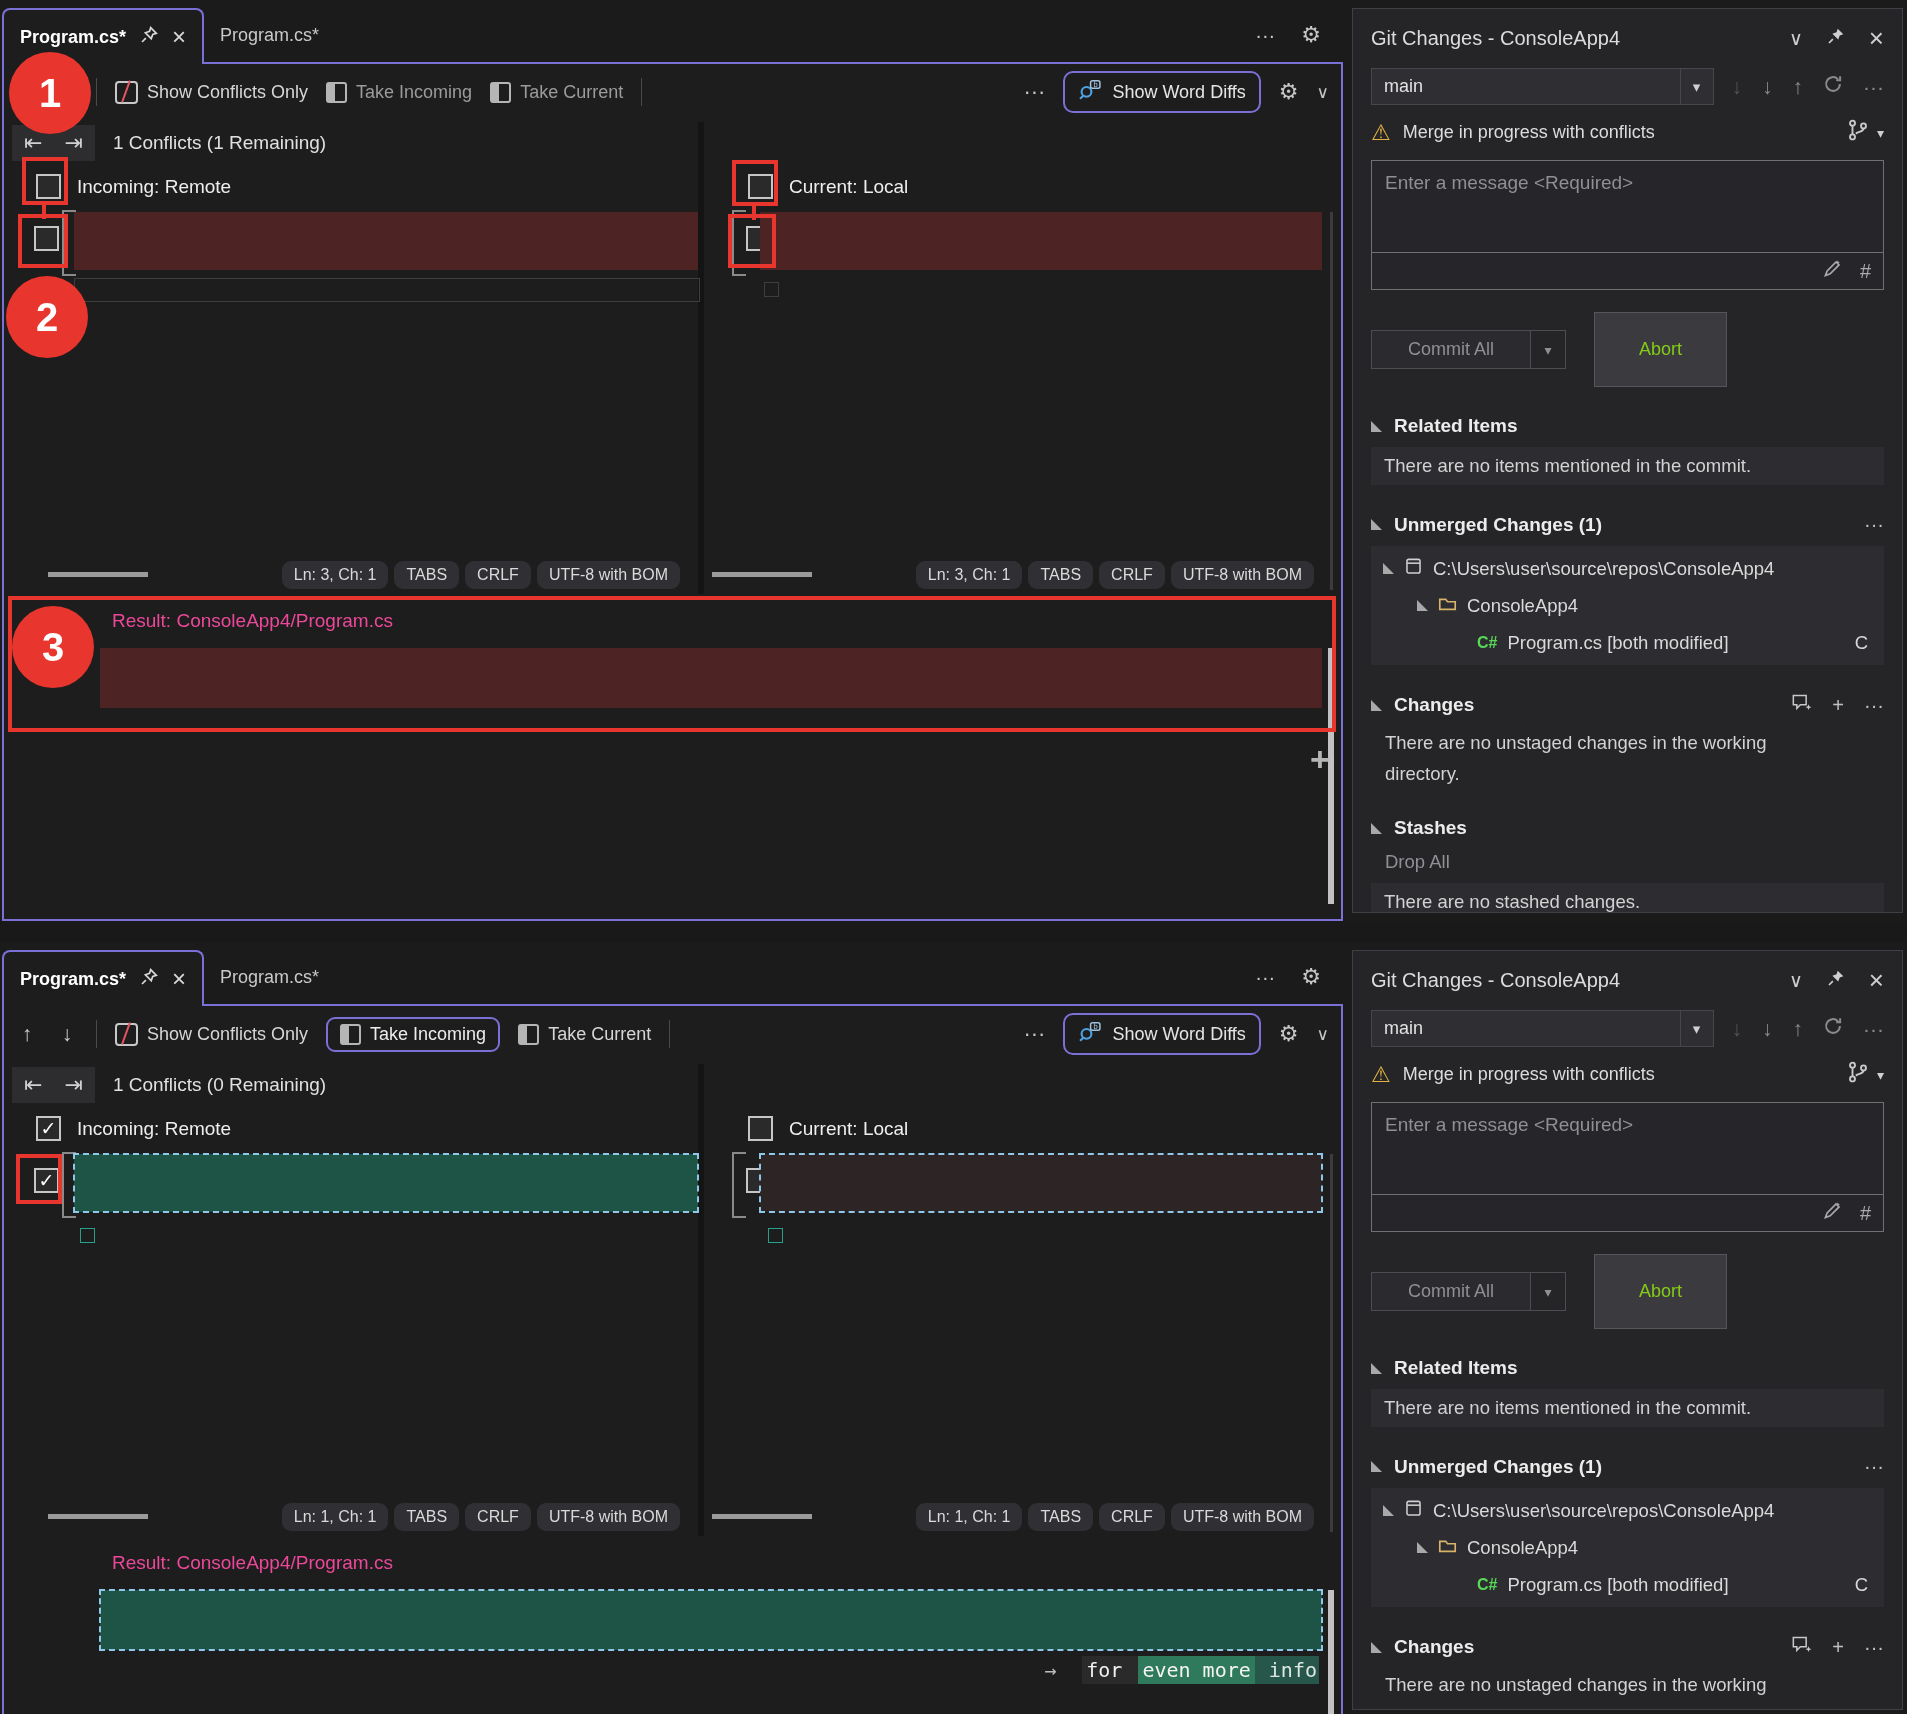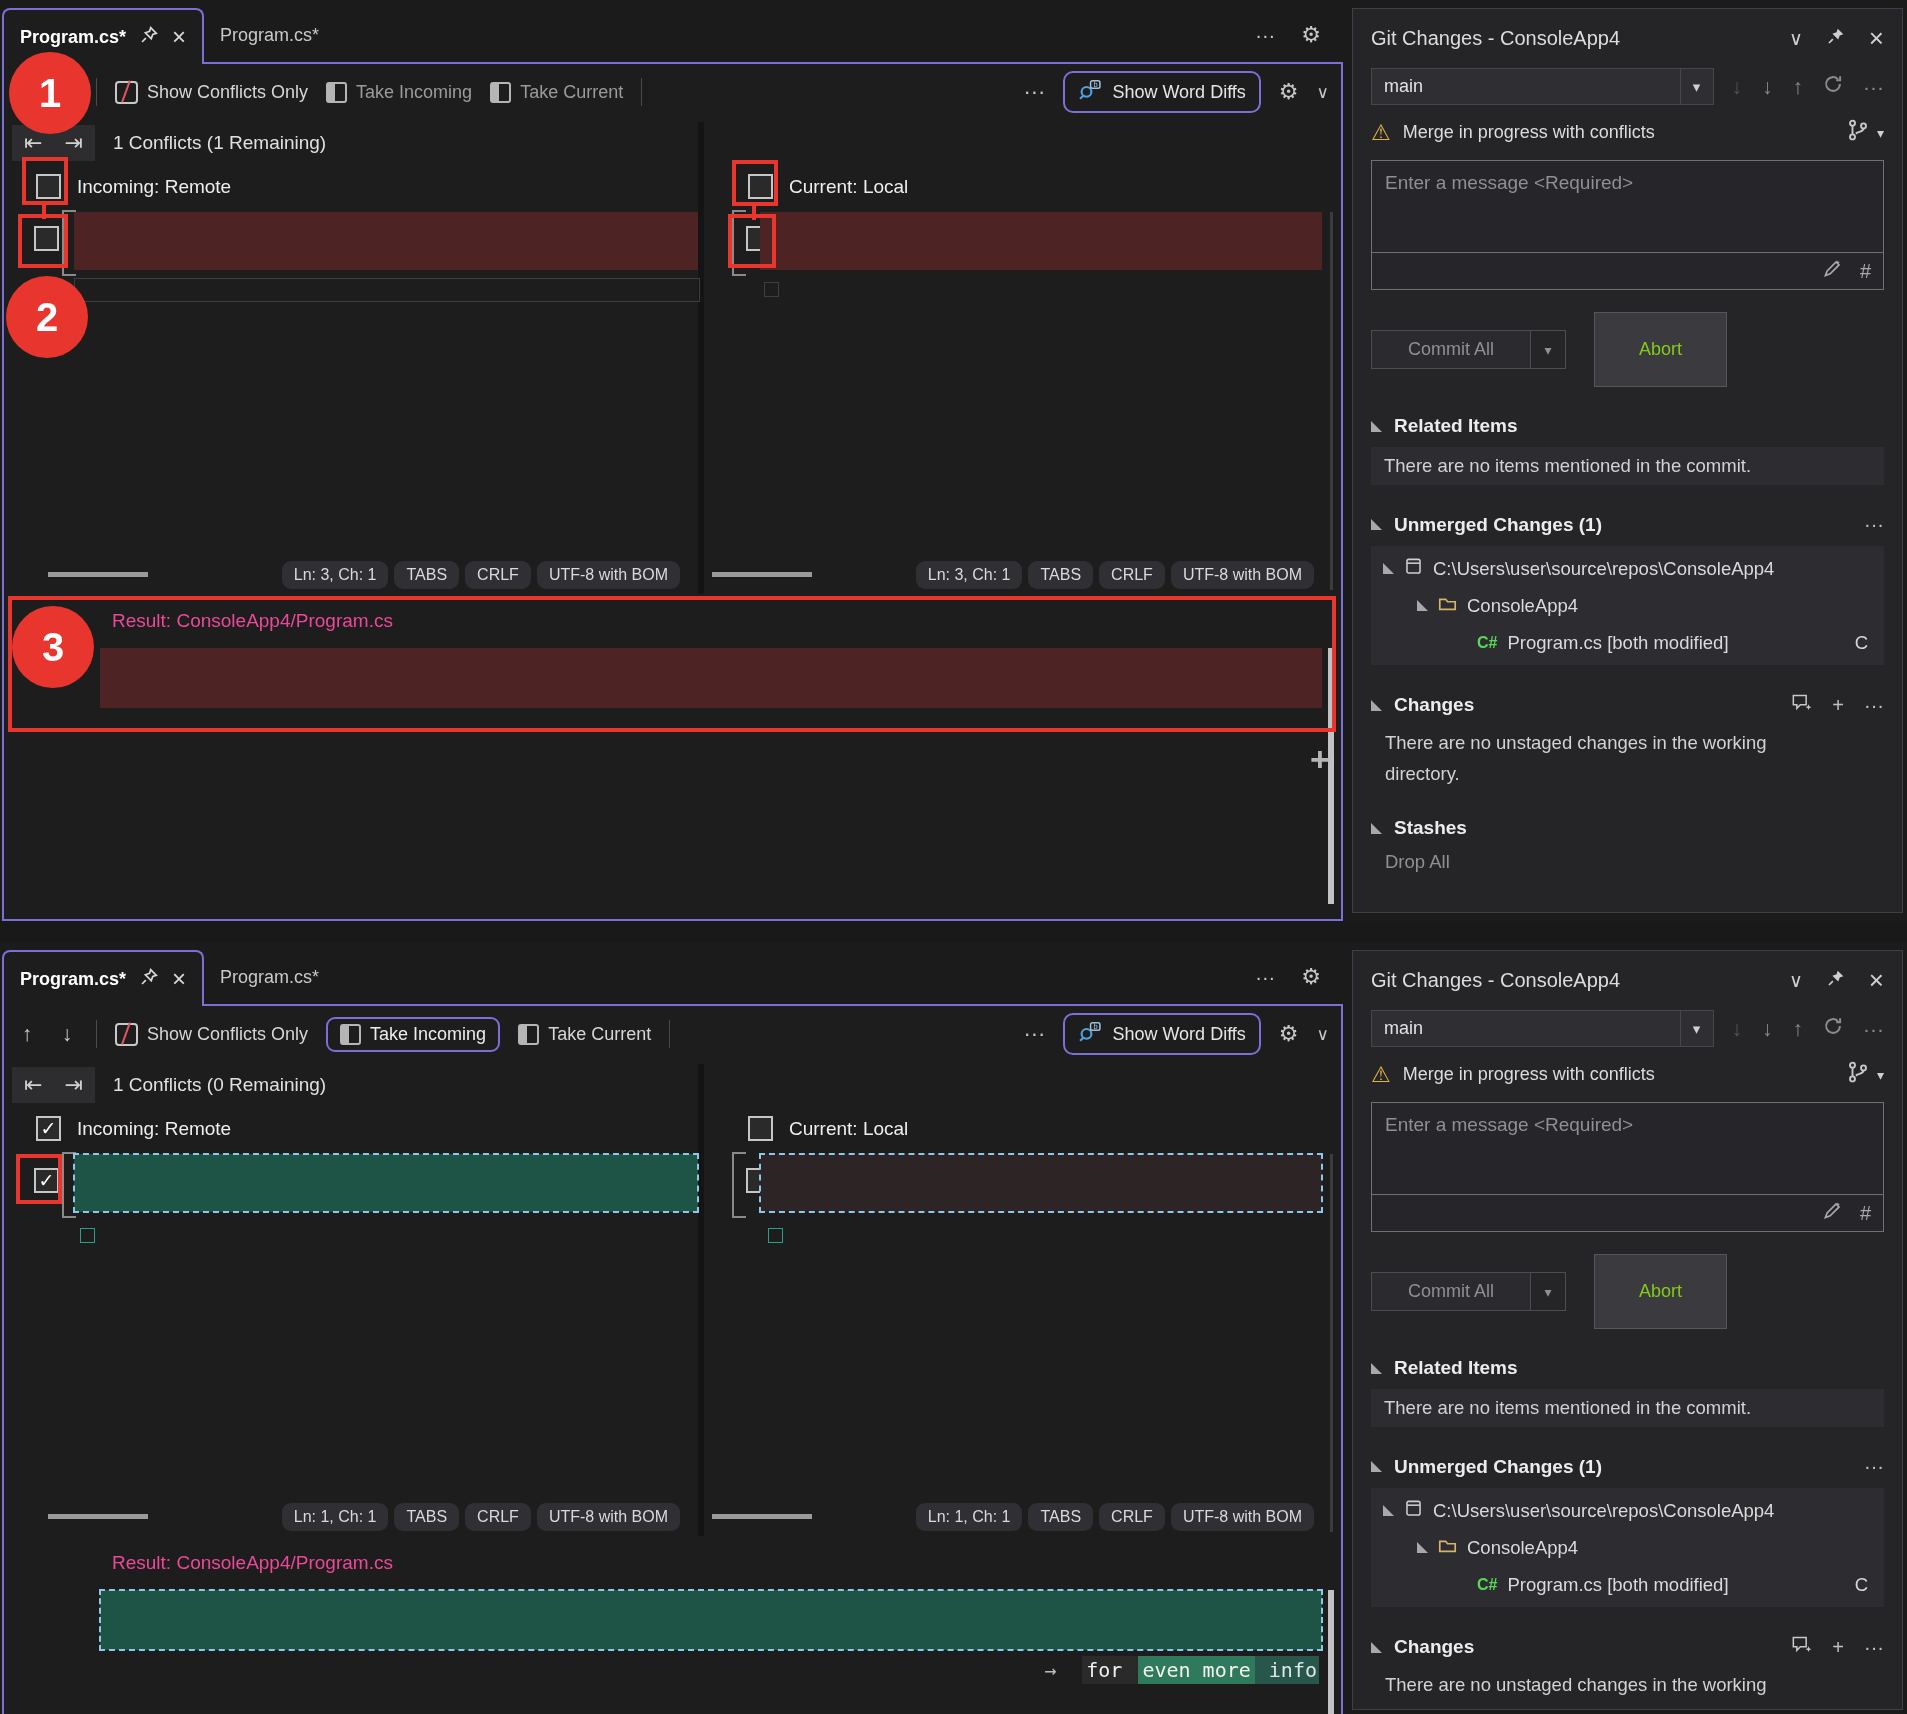--- a/index.html
+++ b/index.html
@@ -372,20 +372,21 @@
         <span>+</span>
         <span>···</span>
       </span>
     </div>
     <div class="changetxt">There are no unstaged changes in the working directory.</div>
     <div class="sechdr">
       <span class="tri"></span>
       <span>Stashes</span>
     </div>
     <div class="dropall">Drop All</div>
+    <div class="emptyrow">There are no stashed changes.</div>
   </div>
 </div>
 
 <div class="panel" id="p2">
 
   <div class="tabstrip">
     <div class="tab active">
       <span>Program.cs*</span>
       <span><svg width="18" height="18" viewBox="0 0 16 16">
             <path d="M9.5 1.5l5 5-3.2 1-1.3 3.7-5.2-5.2 3.7-1.3z" fill="none" stroke="#d8d8d8" stroke-width="1.5"></path>

